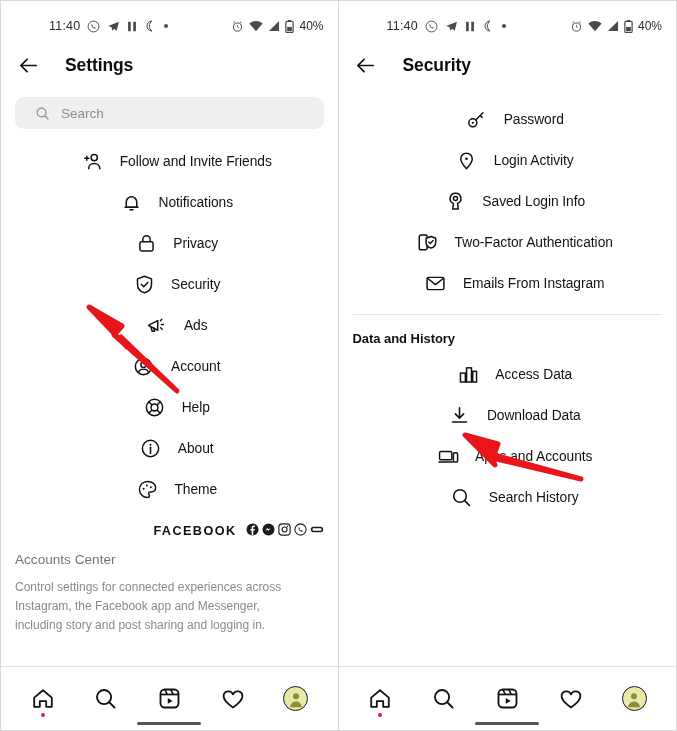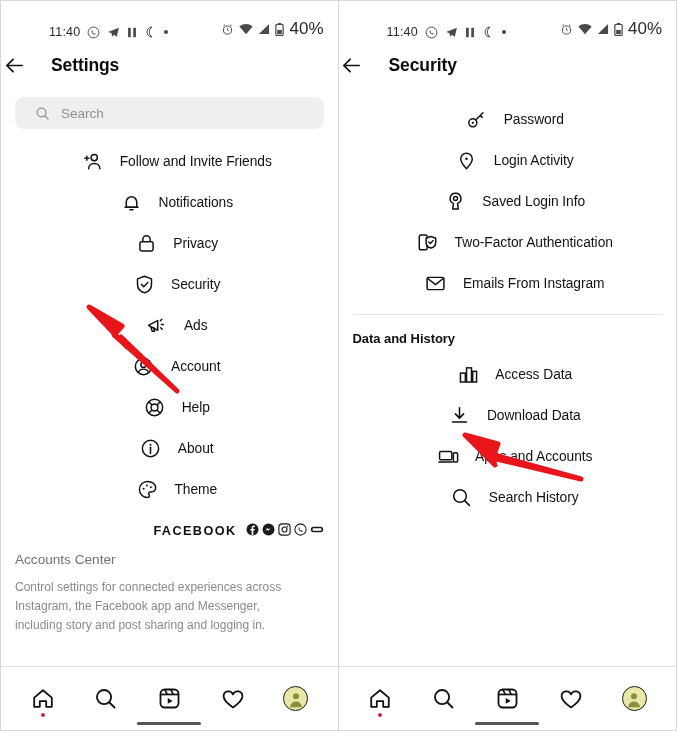--- a/index.html
+++ b/index.html
@@ -24,43 +24,44 @@
     display: flex;
     flex-direction: column;
     overflow: hidden;
   }
   .panel.left { border-right: 1px solid #d8d8d8; }
 
   
   .statusbar {
     height: 38px;
     display: flex;
-    align-items: flex-end;
+    align-items: center;
     padding: 12px 14px 0 0;
     font-size: 12.5px;
     color: #3f3f3f;
     flex: 0 0 auto;
   }
   .sb-left {
     display: flex; align-items: center; gap: 7px;
     margin-left: 48px;
   }
   .sb-time { font-size: 12.5px; color: #2b2b2b; letter-spacing: .2px; }
   .sb-right {
     margin-left: auto;
     display: flex; align-items: center; gap: 5px;
   }
-  .sb-batt { font-size: 17px; color: #2b2b2b; }
+  .sb-batt { font-size: 12px; color: #2b2b2b; }
   .sb-ic { display: inline-flex; align-items: center; justify-content: center; }
 
   
   .header {
     height: 52px;
     display: flex;
     align-items: center;
+    padding-left: 14px;
     gap: 24px;
     flex: 0 0 auto;
   }
   .back-btn {
     width: 26px; height: 26px;
     display: flex; align-items: center; justify-content: center;
     cursor: pointer;
   }
   .page-title {
     font-size: 17.5px;

